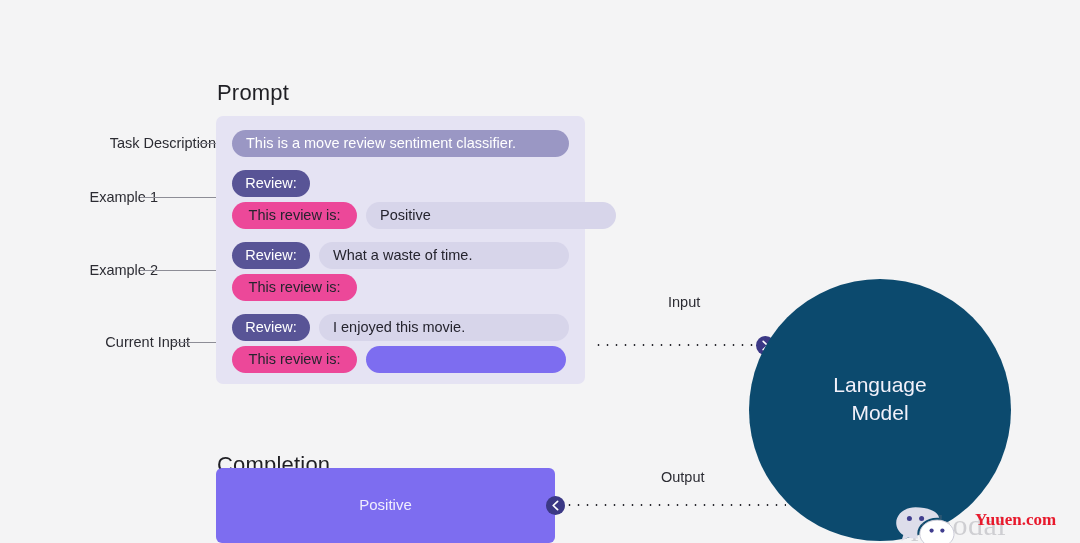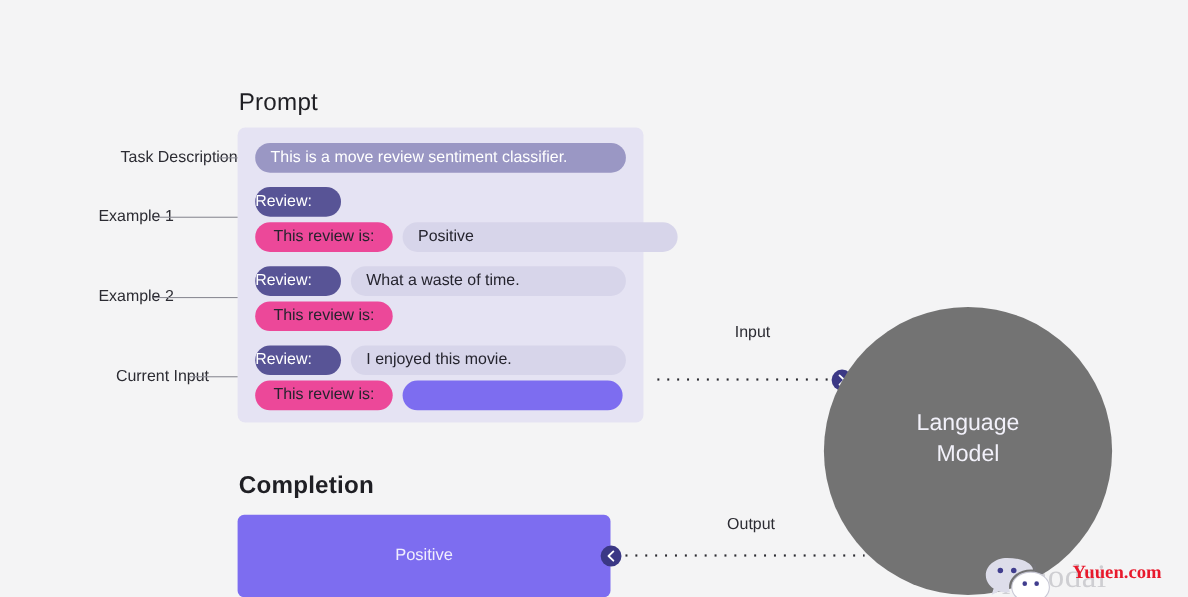--- a/index.html
+++ b/index.html
@@ -23,21 +23,21 @@
 
   
   .section-title {
     position: absolute;
     font-size: 22px;
     color: #1f1f24;
     letter-spacing: 0.2px;
     white-space: nowrap;
   }
   #prompt-title { left: 217px; top: 44px; }
-  #completion-title { left: 217px; top: 392px; font-weight: bold; }
+  #completion-title { left: 217px; top: 416px; }
 
   
   #prompt-box {
     position: absolute;
     left: 216px;
     top: 80px;
     width: 369px;
     height: 268px;
     background: #e5e3f3;
     border-radius: 7px;
@@ -73,21 +73,21 @@
     color: #ffffff;
     padding: 0 14px;
     width: 337px;
     text-align: left;
   }
   
   .pill-tag-dark {
     background: #585496;
     color: #ffffff;
     padding: 0 13px;
-    text-align: left;
+    text-align: center;
   }
   
   .pill-tag-light {
     background: #ec4899;
     color: #25242e;
     padding: 0 13px;
     text-align: center;
   }
   
   .pill-value {
@@ -150,21 +150,21 @@
   }
 
   
   #lm-circle {
     position: absolute;
     left: 749px;
     top: 243px;
     width: 262px;
     height: 262px;
     border-radius: 50%;
-    background: #737373;
+    background: #0c4a6e;
   }
   #lm-label {
     position: absolute;
     left: 0;
     right: 0;
     top: 92px;
     text-align: center;
     font-size: 21px;
     line-height: 28px;
     color: #f2f1fa;

